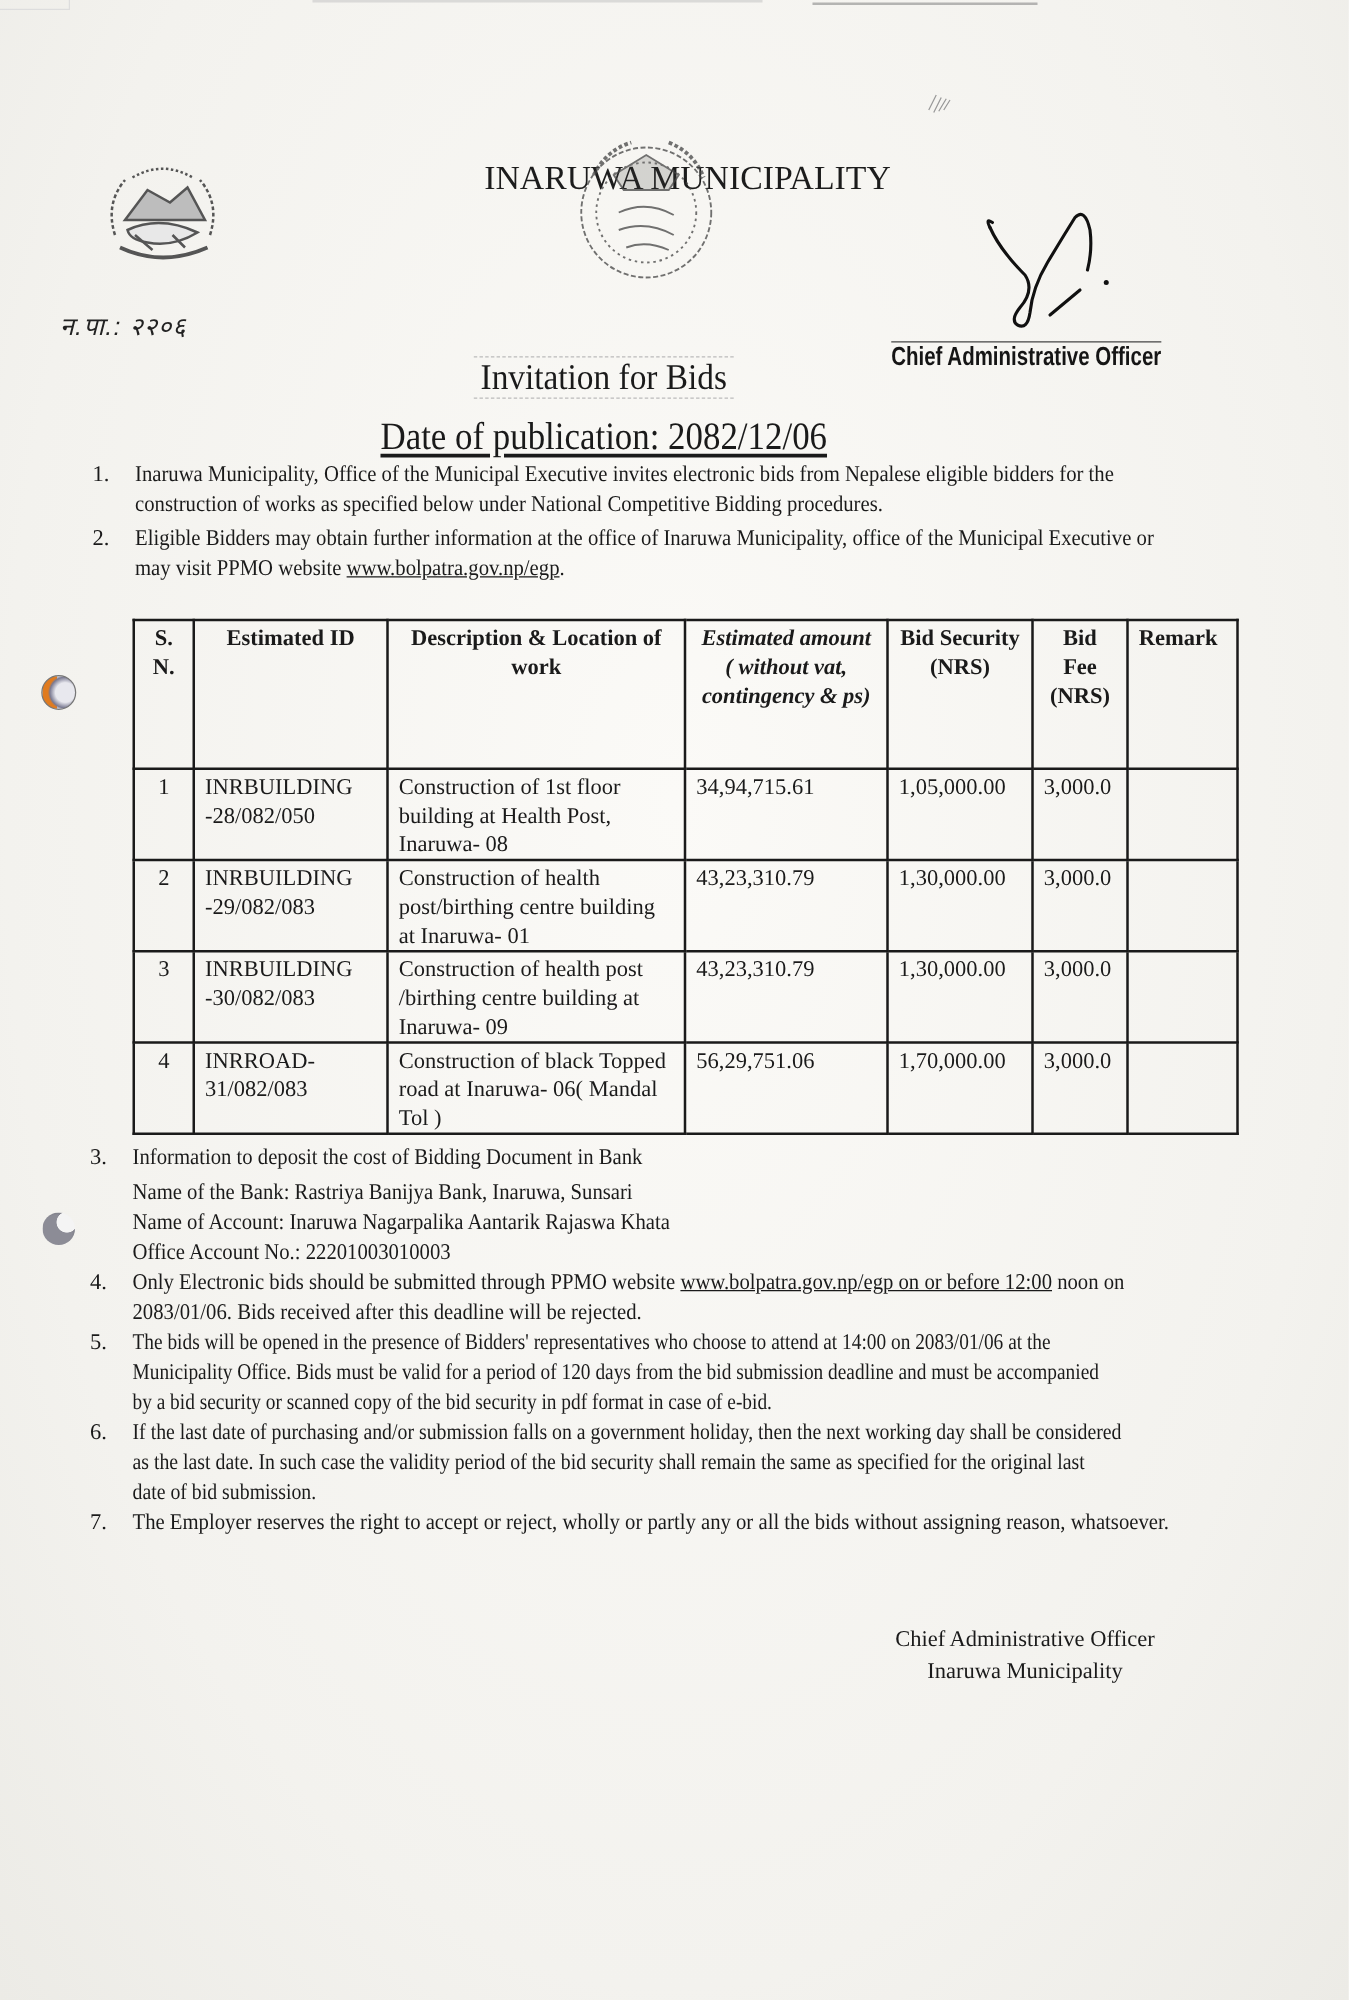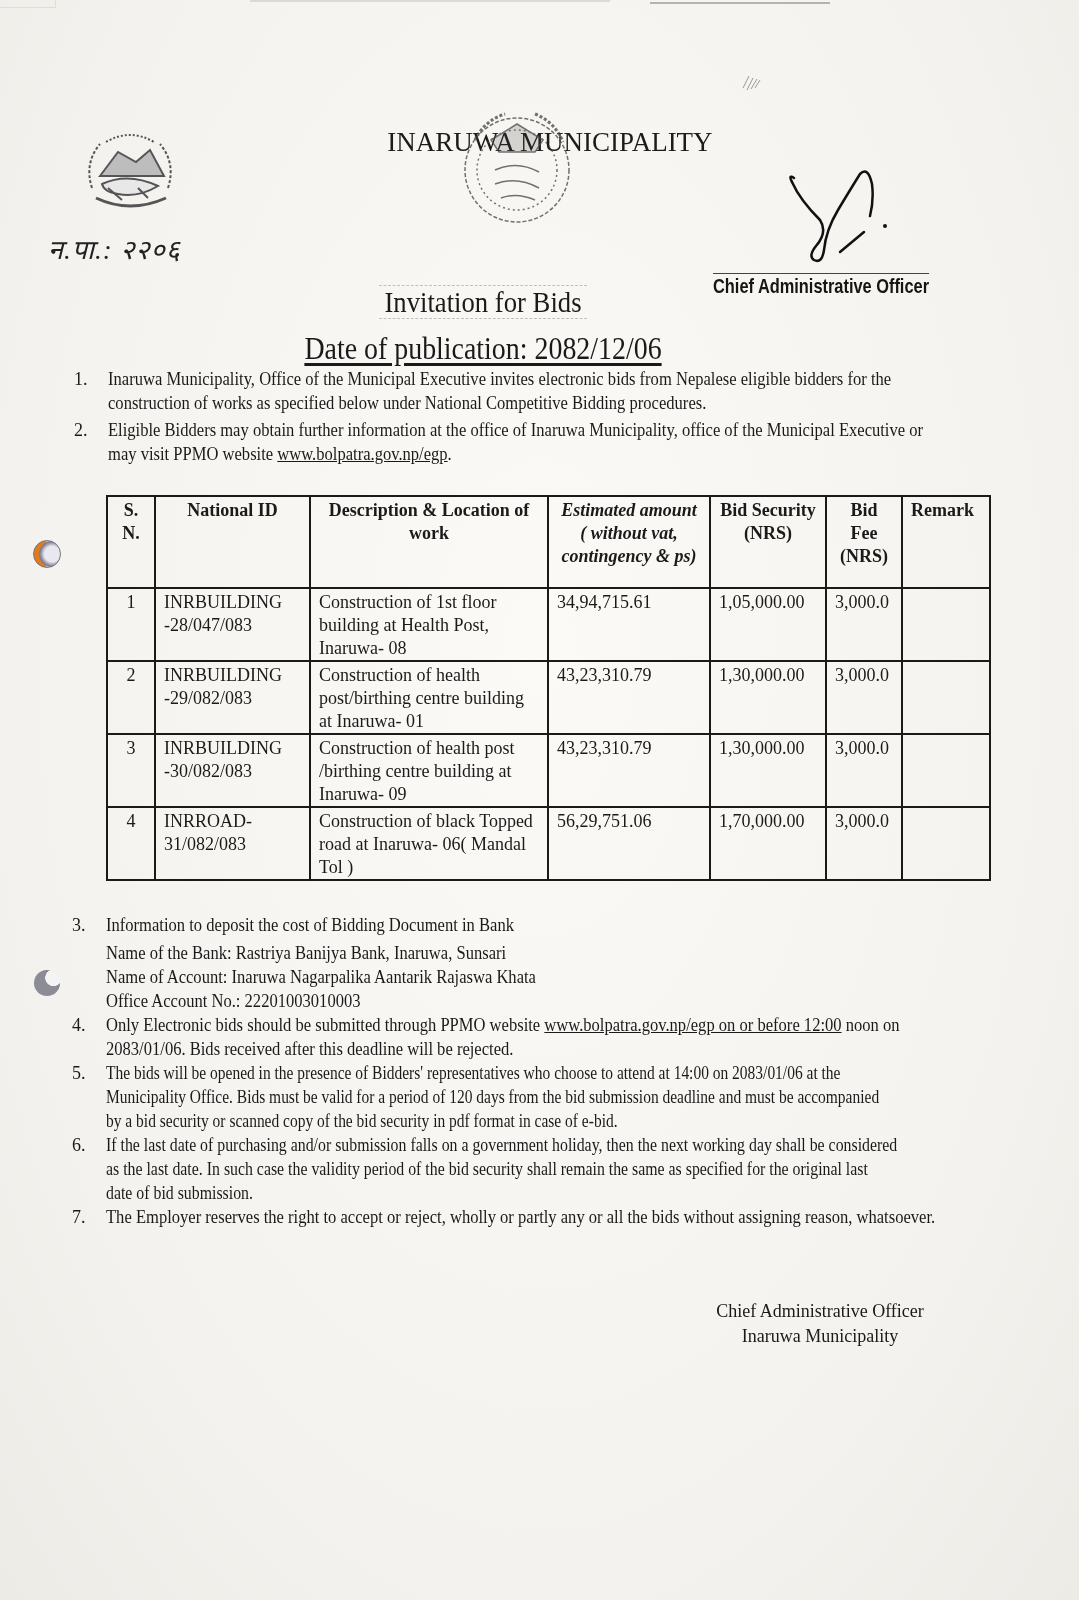--- a/index.html
+++ b/index.html
@@ -12,21 +12,21 @@
   }
   .page { position: absolute; inset: 0; background:
     radial-gradient(ellipse at 50% 40%, #fbfaf7 0%, #f3f2ee 70%, #ecebe6 100%); }
   .top-strip { position: absolute; top: 0; left: 0; right: 0; height: 8px; }
   .top-strip .smudge1 { position:absolute; left:250px; top:0; width:360px; height:2px; background:#c8c8c8; opacity:.6;}
   .top-strip .smudge2 { position:absolute; left:650px; top:2px; width:180px; height:2px; background:#888; opacity:.6;}
   .top-strip .box { position:absolute; left:0; top:0; width:55px; height:7px; border-right:1px solid #ddd; border-bottom:1px solid #ddd;}
 
   
   .emblem { position:absolute; left:78px; top:128px; width:104px; height:90px; }
-  .ref-no { position:absolute; left:48px; top:230px; font-family:Liberation Serif, serif; font-size:27px; font-style:italic; color:#222; letter-spacing:1px; }
+  .ref-no { position:absolute; left:48px; top:247px; font-family:Liberation Sans, sans-serif; font-size:20px; font-style:italic; color:#222; letter-spacing:1px; }
 
   
   .header { position:absolute; left:240px; top:126px; width:560px; text-align:center; font-size:27px; line-height:33px; color:#1c1c1c; }
   .header div { white-space: nowrap; }
   .header .l1 { padding-left: 60px; }
   .header .l2 { padding-left: 0; }
   .header .l3 { padding-left: 30px; }
   .header .l4 { padding-left: 0; }
   .stamp { position:absolute; left:455px; top:100px; width:125px; height:140px; opacity:.75; }
 
@@ -42,21 +42,21 @@
   .para .num { position:absolute; left:-34px; top:0; }
   .condensed { transform: scaleX(.92); transform-origin:left top; }
   .p1 { left:108px; top:367px; width:900px; }
   .p2 { left:108px; top:418px; width:900px; }
   .link { text-decoration: underline; color:#1a1a1a; }
 
   
   .bid-table { position:absolute; left:106px; top:495px; border-collapse:collapse; font-size:18px; line-height:23px; }
   .bid-table th, .bid-table td { border:2px solid #1a1a1a; vertical-align:top; padding:2px 8px 0 8px; }
   .bid-table th { font-weight:bold; text-align:center; font-size:18px; }
-  .bid-table thead tr { height:92px; }
+  .bid-table thead tr { height:119px; }
   .bid-table tbody tr { height:72px; }
   .bid-table td.sn { text-align:center; }
   .c-sn { width:30px; } .c-id { width:137px; } .c-desc { width:220px; }
   .c-amt { width:144px;font-style:italic; } .c-sec { width:98px; } .c-fee { width:58px; } .c-rem { width:70px; }
   .bid-table th.c-rem { text-align:left;margin-left:48px; }
 
   .hole { position:absolute; width:26px; height:26px; border-radius:50%; }
   .hole1 { left:33px; top:540px; background: radial-gradient(circle at 70% 50%, #e8e8ee 0 35%, #7a7a92 55%, transparent 62%), linear-gradient(90deg, #e07b1f 0 45%, #c7c8d2 45%); border:1px solid #777;}
   .hole2 { left:34px; top:970px; background: radial-gradient(circle at 75% 30%, #f4f4f4 0 30%, transparent 32%), radial-gradient(circle at 45% 55%, #8c8c96 0 60%, #5e5e66 100%); }
 
@@ -136,32 +136,32 @@
     <span class="num">2.</span>
     <div class="condensed" style="width:900px"><span>Eligible Bidders may obtain further information at the office of Inaruwa Municipality, office of the Municipal Executive or may visit PPMO website </span><a class="link">www.bolpatra.gov.np/egp</a><span>.</span></div>
   </div>
 
   <div class="hole hole1"></div>
 
   <table class="bid-table">
     <thead>
       <tr>
         <th class="c-sn">S. N.</th>
-        <th class="c-id">National ID</th>
+        <th class="c-id">Estimated ID</th>
         <th class="c-desc">Description &amp; Location of work</th>
         <th class="c-amt">Estimated amount ( without vat, contingency &amp; ps)</th>
         <th class="c-sec">Bid Security (NRS)</th>
         <th class="c-fee">Bid Fee (NRS)</th>
         <th class="c-rem">Remark</th>
       </tr>
     </thead>
     <tbody>
       <tr>
         <td class="sn">1</td>
-        <td>INRBUILDING -28/047/083</td>
+        <td>INRBUILDING -28/082/050</td>
         <td>Construction of 1st floor building at Health Post, Inaruwa- 08</td>
         <td>34,94,715.61</td>
         <td>1,05,000.00</td>
         <td>3,000.0</td>
         <td></td>
       </tr>
       <tr>
         <td class="sn">2</td>
         <td>INRBUILDING -29/082/083</td>
         <td>Construction of health post/birthing centre building at Inaruwa- 01</td>

